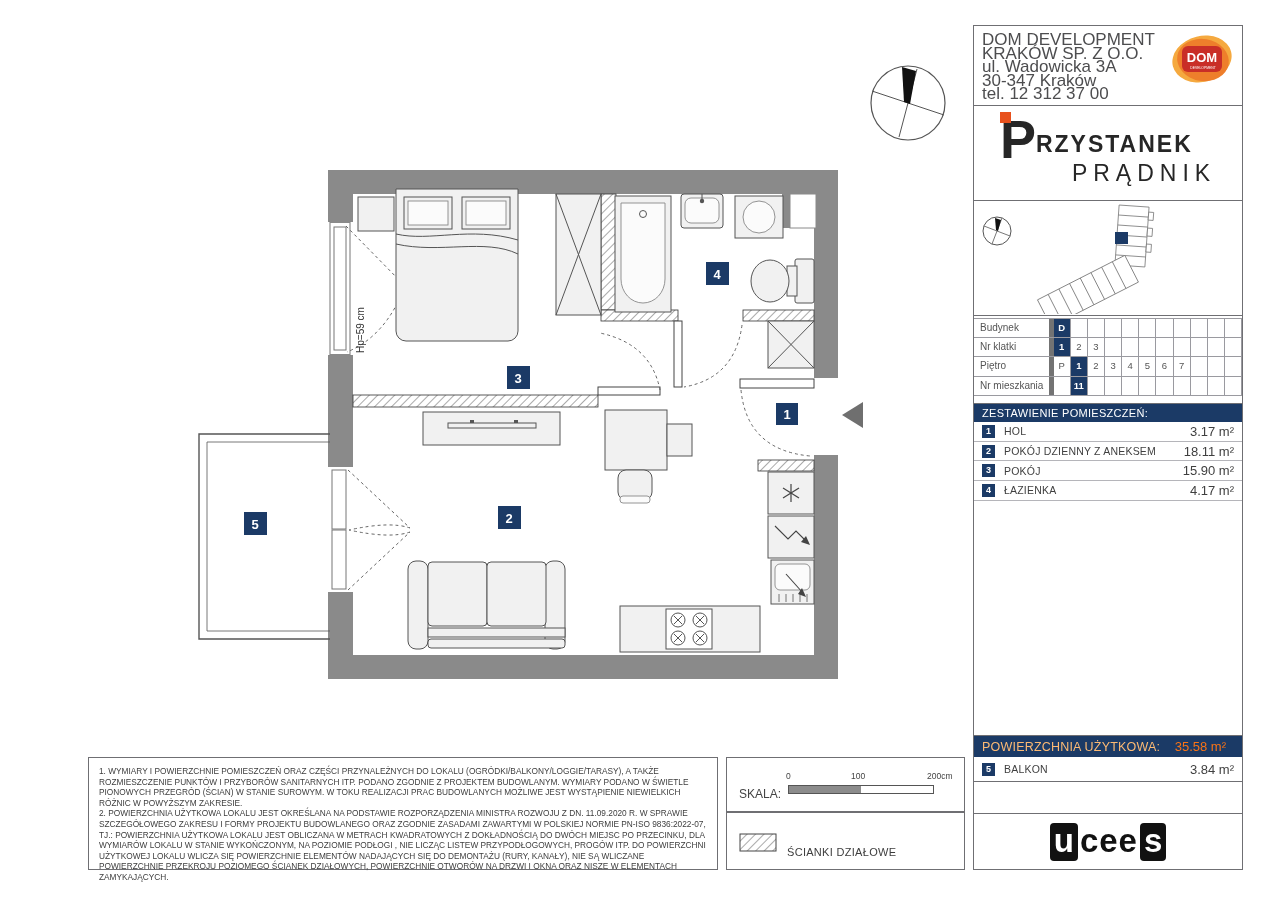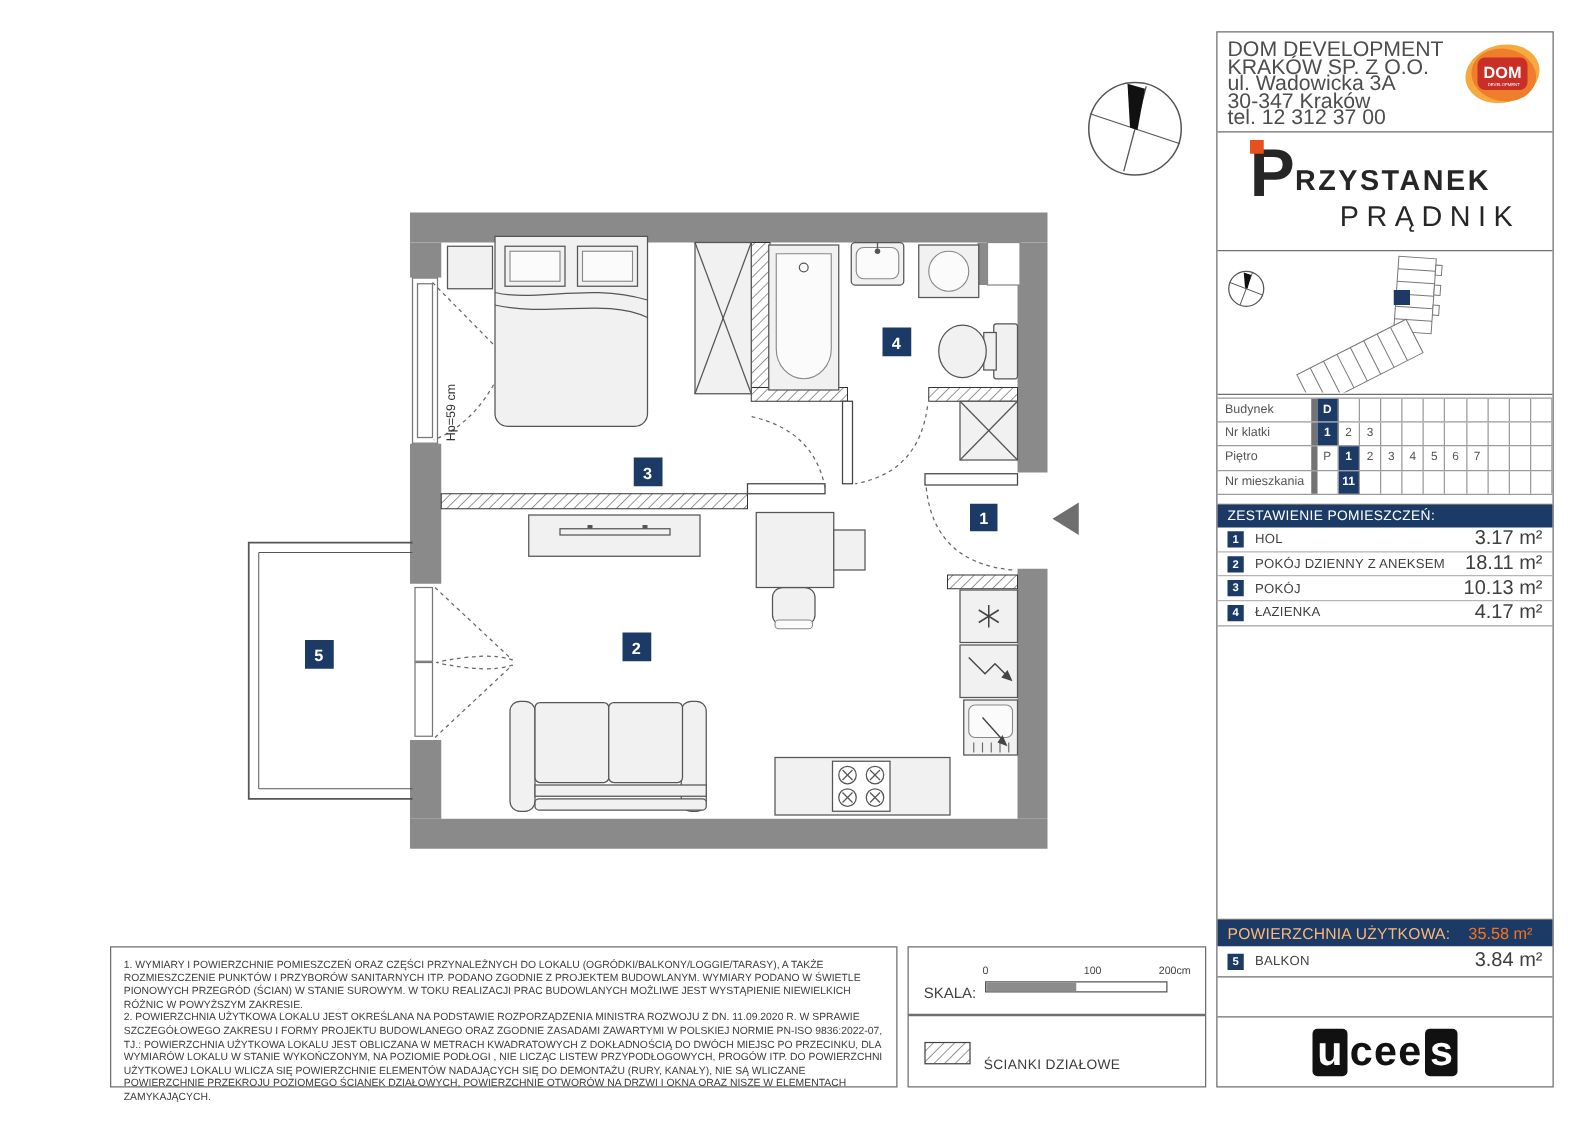--- a/index.html
+++ b/index.html
@@ -54,21 +54,21 @@
   .ut-row{display:flex;height:19.5px;border-bottom:1px solid #9a9aa0}
   .ut-row:first-child{border-top:1px solid #9a9aa0}
   .ut-label{width:80px;font-size:10px;color:#555;padding-left:6px;line-height:18.5px;border-right:5px solid #737373}
   .ut-cell{width:17.2px;font-size:9.5px;color:#555;text-align:center;line-height:18.5px;border-right:1px solid #9a9aa0}
   .ut-cell.hl{background:var(--navy);color:#fff;font-weight:bold}
 
   .rt-head{height:18px;background:var(--navy);color:#fff;font-size:11px;line-height:18px;padding-left:8px;letter-spacing:.3px}
   .rt-row{display:flex;align-items:center;height:19.7px;border-bottom:1px solid #b5b5ba;padding:0 8px}
   .rt-num{width:13px;height:13px;background:var(--navy);color:#fff;font-size:9px;font-weight:bold;text-align:center;line-height:13px;margin-right:9px;flex:none}
   .rt-name{font-size:10.5px;color:var(--txt);letter-spacing:.2px;white-space:nowrap}
-  .rt-area{margin-left:auto;font-size:16px;color:var(--txt)}
+  .rt-area{margin-left:auto;font-size:13px;color:var(--txt)}
 
   .brand{display:flex;align-items:center}
   .brand span{font-weight:800;font-size:33px;line-height:1}
   .brand .bx{background:#111;color:#fff;border-radius:4px;padding:1px 4px 4px 4px;margin:0 1px}
   .brand .md{color:#111;letter-spacing:1px;padding:0 1px 3px 1px}
 
   
   .notes{left:88px;top:757px;width:630px;height:113px;border:1px solid var(--line);padding:8px 10px;color:#3d3d3d}
   .notes .nt{font-size:8.3px;margin-bottom:8px}
   .notes p{font-size:8.3px;line-height:10.6px}
@@ -422,21 +422,21 @@
           <span class="rt-area">3.17 m²</span>
         </div>
         <div class="rt-row">
           <span class="rt-num">2</span>
           <span class="rt-name">POKÓJ DZIENNY Z ANEKSEM</span>
           <span class="rt-area">18.11 m²</span>
         </div>
         <div class="rt-row">
           <span class="rt-num">3</span>
           <span class="rt-name">POKÓJ</span>
-          <span class="rt-area">10.13 m²</span>
+          <span class="rt-area">15.90 m²</span>
         </div>
         <div class="rt-row">
           <span class="rt-num">4</span>
           <span class="rt-name">ŁAZIENKA</span>
           <span class="rt-area">4.17 m²</span>
         </div>
       </div>
   </div>
 
   <div class="sect s-spacer"></div>
@@ -468,21 +468,21 @@
 <div class="abs notes">
   <div id="notes-body">
       <p>1. WYMIARY I POWIERZCHNIE POMIESZCZEŃ ORAZ CZĘŚCI PRZYNALEŻNYCH DO LOKALU (OGRÓDKI/BALKONY/LOGGIE/TARASY), A TAKŻE ROZMIESZCZENIE PUNKTÓW I PRZYBORÓW SANITARNYCH ITP. PODANO ZGODNIE Z PROJEKTEM BUDOWLANYM. WYMIARY PODANO W ŚWIETLE PIONOWYCH PRZEGRÓD (ŚCIAN) W STANIE SUROWYM. W TOKU REALIZACJI PRAC BUDOWLANYCH MOŻLIWE JEST WYSTĄPIENIE NIEWIELKICH RÓŻNIC W POWYŻSZYM ZAKRESIE.</p>
       <p>2. POWIERZCHNIA UŻYTKOWA LOKALU JEST OKREŚLANA NA PODSTAWIE ROZPORZĄDZENIA MINISTRA ROZWOJU Z DN. 11.09.2020 R. W SPRAWIE SZCZEGÓŁOWEGO ZAKRESU I FORMY PROJEKTU BUDOWLANEGO ORAZ ZGODNIE ZASADAMI ZAWARTYMI W POLSKIEJ NORMIE PN-ISO 9836:2022-07, TJ.: POWIERZCHNIA UŻYTKOWA LOKALU JEST OBLICZANA W METRACH KWADRATOWYCH Z DOKŁADNOŚCIĄ DO DWÓCH MIEJSC PO PRZECINKU, DLA WYMIARÓW LOKALU W STANIE WYKOŃCZONYM, NA POZIOMIE PODŁOGI , NIE LICZĄC LISTEW PRZYPODŁOGOWYCH, PROGÓW ITP. DO POWIERZCHNI UŻYTKOWEJ LOKALU WLICZA SIĘ POWIERZCHNIE ELEMENTÓW NADAJĄCYCH SIĘ DO DEMONTAŻU (RURY, KANAŁY), NIE SĄ WLICZANE POWIERZCHNIE PRZEKROJU POZIOMEGO ŚCIANEK DZIAŁOWYCH, POWIERZCHNIE OTWORÓW NA DRZWI I OKNA ORAZ NISZE W ELEMENTACH ZAMYKAJĄCYCH.</p>
     </div>
 </div>
 
 <div class="abs scalebox">
   <span class="sc-label">SKALA:</span>
   <span class="sc-t" style="left:59px">0</span>
-  <span class="sc-t" style="left:140px">100</span>
+  <span class="sc-t" style="left:124px">100</span>
   <span class="sc-t" style="left:200px">200cm</span>
   <div class="sc-bar">
       <div class="sc-fill"></div>
     </div>
 </div>
 
 <div class="abs legendbox">
   <svg style="position:absolute;left:12px;top:20px" width="38" height="19" viewBox="0 0 38 19">
     <defs>
       <pattern id="hatch2" width="6" height="6" patternUnits="userSpaceOnUse" patternTransform="rotate(45)">

